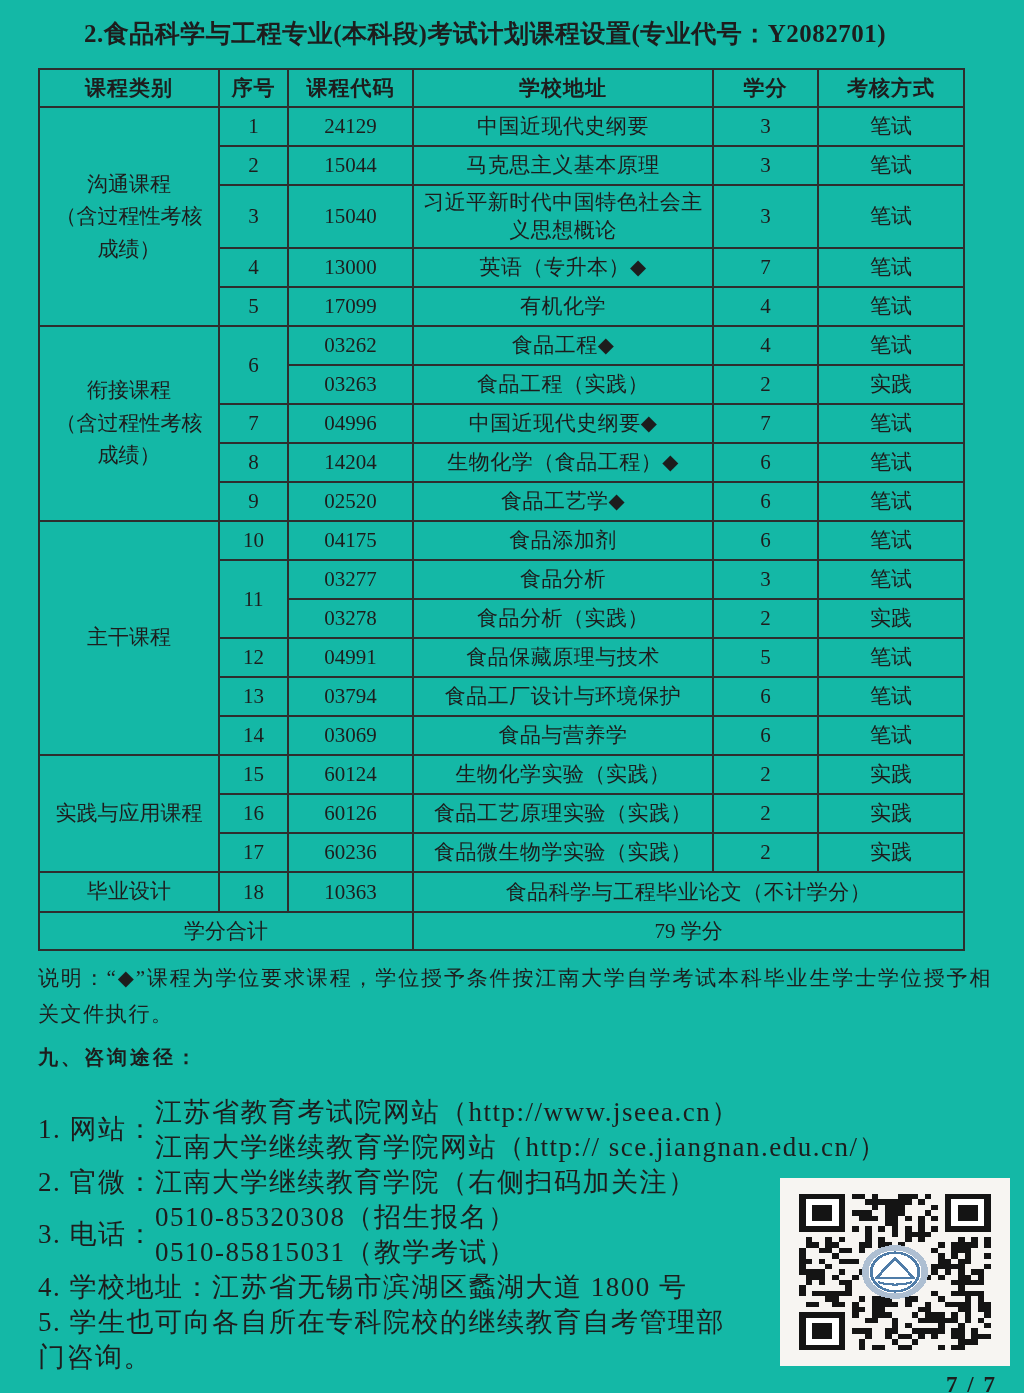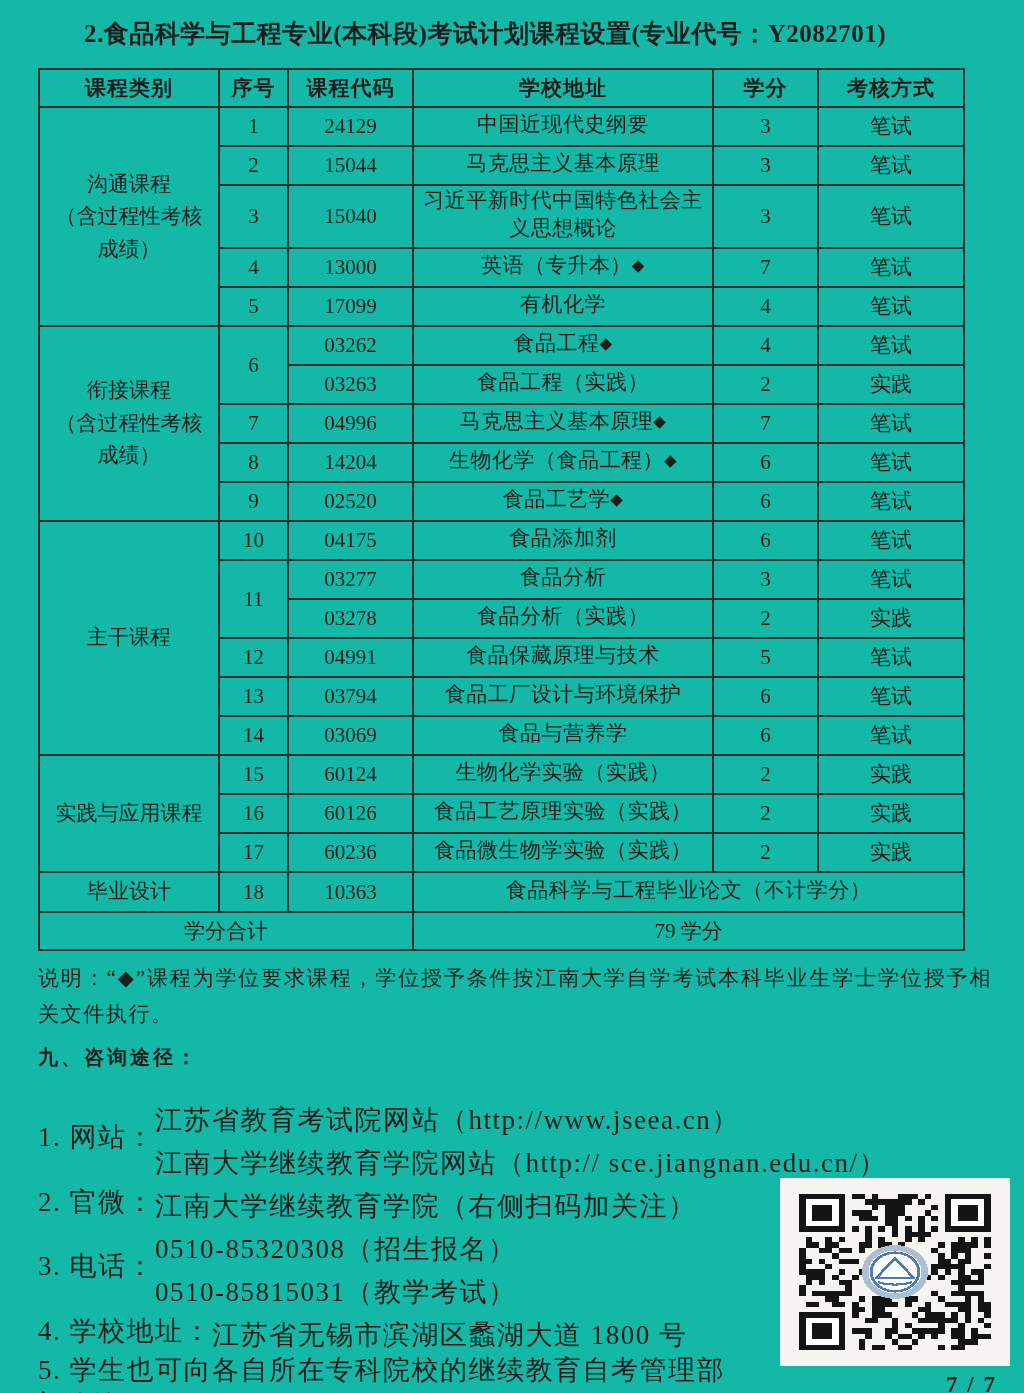--- a/index.html
+++ b/index.html
@@ -39,21 +39,21 @@
     font-family:"Liberation Sans","DejaVu Sans",sans-serif;
     font-weight:bold;
     font-size:21px;
     letter-spacing:1px;
   }
   .course-table tbody tr { height:39px; }
   .course-table tbody tr.tall { height:62px; }
   .course-table tbody tr.grad-row { height:40px;border-radius:11px; }
   .course-table tbody tr.foot-row { height:38px;border-radius:16px; }
   .course-table td.cat { white-space:pre-line; line-height:1.55;margin-top:8px; }
-  .course-table td.name { letter-spacing:0.5px;font-family:Liberation Mono, monospace; }
+  .course-table td.name { letter-spacing:0.5px; }
   .note {
     width:954px;
     margin:9px 0 0 38px;
     font-size:21px;
     line-height:36px;
     letter-spacing:1.6px;
     text-align:justify;
   }
   .consult-heading {
     margin:12px 0 0 38px;
@@ -65,21 +65,21 @@
   .consult {
     margin:24px 0 0 38px;
     width:760px;
     font-size:27px;
     line-height:35px;
     letter-spacing:1.5px;
   }
   .ci { display:flex; align-items:center; }
   .ci-label { white-space:nowrap; flex:0 0 auto; }
   .ci-lines { flex:1 1 auto; }
-  .ci-line { white-space:nowrap;margin-top:8px; }
+  .ci-line { white-space:nowrap; }
   .ci-par { max-width:700px; }
   .qr-card {
     position:absolute;
     left:780px; top:1178px;
     width:230px; height:188px;
     background:#f7f5f2;
     display:flex; align-items:center; justify-content:center;
   }
   .qr-card svg { display:block; }
   .page-number {
@@ -168,21 +168,21 @@
         </tr>
         <tr>
           <td>03263</td>
           <td class="name">食品工程（实践）</td>
           <td>2</td>
           <td>实践</td>
         </tr>
         <tr>
           <td class="seq" rowspan="1">7</td>
           <td>04996</td>
-          <td class="name">马克思主义基本原理◆</td>
+          <td class="name">中国近现代史纲要◆</td>
           <td>7</td>
           <td>笔试</td>
         </tr>
         <tr>
           <td class="seq" rowspan="1">8</td>
           <td>14204</td>
           <td class="name">生物化学（食品工程）◆</td>
           <td>6</td>
           <td>笔试</td>
         </tr>

